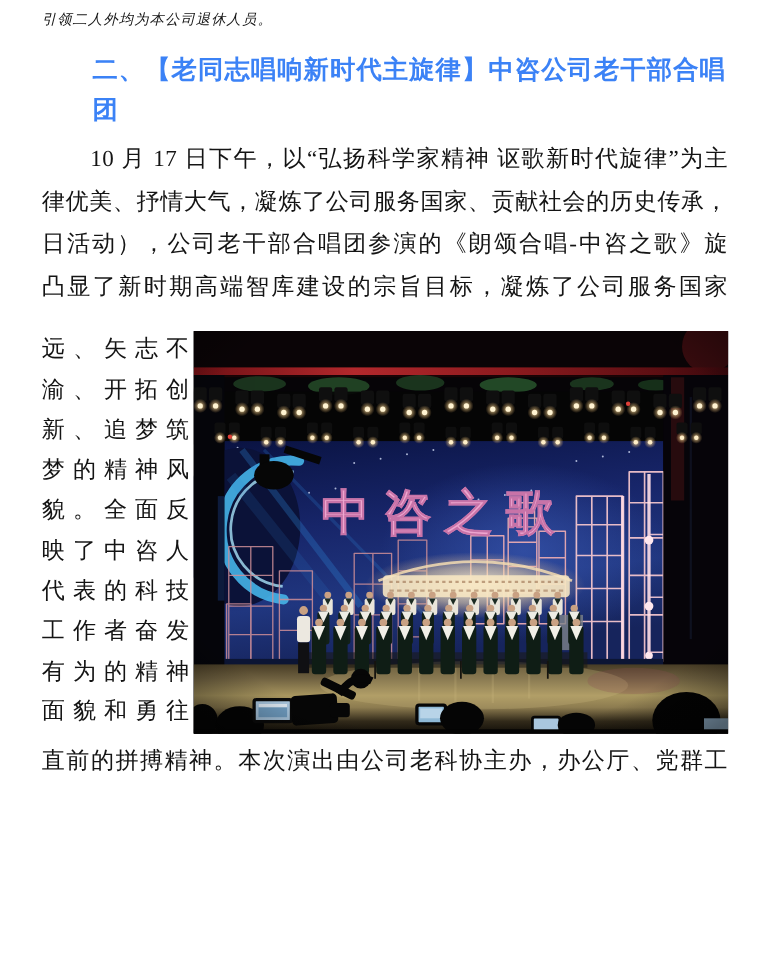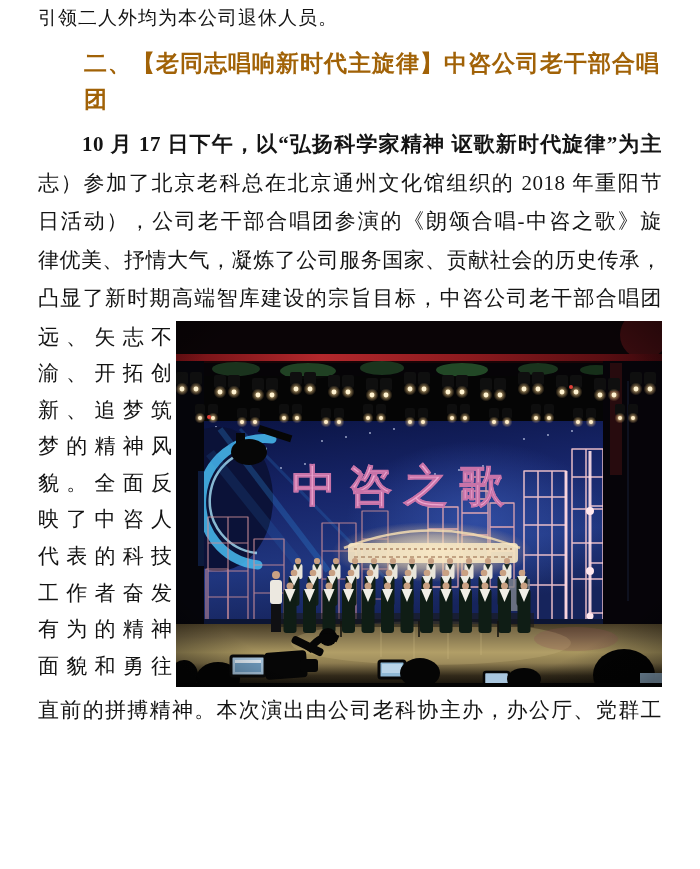--- a/index.html
+++ b/index.html
@@ -3,34 +3,34 @@
 <meta charset="utf-8">
 <style>
   html,body{margin:0;padding:0;background:#ffffff;}
   body{width:700px;height:869px;overflow:hidden;}
   .page{
     box-sizing:border-box;width:700px;height:869px;
     padding:3px 38px 0 38px;
     font-family:"Liberation Serif","DejaVu Serif",serif;
     color:#141414;background:#ffffff;
   }
-  .intro{margin:0;font-size:19px;line-height:30px;letter-spacing:1px;}
+  .intro{margin:0;font-size:13px;line-height:30px;letter-spacing:1px;font-style:italic;}
   .head{
     margin:0;font-family:"Liberation Sans","DejaVu Sans",sans-serif;
-    font-weight:700;font-size:23px;color:#a16207;letter-spacing:1px;
+    font-weight:700;font-size:23px;color:#3b82f6;letter-spacing:1px;
   }
   .h1{margin-top:12px;line-height:36px;padding-left:46px;}
   .h2{margin-top:6px;line-height:36px;}
   .body-lines{margin-top:8px;}
   .bline{
     font-size:21px;line-height:38.5px;letter-spacing:.5px;
     text-align:justify;text-align-last:justify;text-justify:inter-character;
   }
-  .indent{padding-left:44px;font-weight:bold;}
-  .wrap-region{margin-top:1px;}
+  .indent{padding-left:44px;}
+  .wrap-region{margin-top:20px;}
   .photo{
     float:right;width:486px;height:366px;margin:2px 0 0 4px;
     background:#050407;overflow:hidden;
   }
   .photo svg{display:block;}
   .wline{
     font-size:21px;line-height:36.6px;
     text-align:justify;text-align-last:justify;text-justify:inter-character;
   }
   .last{clear:both;margin-top:6px;line-height:40px;}
@@ -39,24 +39,23 @@
 <body>
 
 <div class="page">
 
   <p class="intro">引领二人外均为本公司退休人员。</p>
 
   <h2 class="head h1">二、【老同志唱响新时代主旋律】中咨公司老干部合唱团</h2>
 
   <div class="body-lines">
     <div class="bline indent">10 月 17 日下午，以“弘扬科学家精神 讴歌新时代旋律”为主</div>
-    <div class="bline">志）参加了北京老科总在北京通州文化馆组织的 2018 年重阳节</div>
+    <div class="bline">律优美、抒情大气，凝炼了公司服务国家、贡献社会的历史传承，</div>
     <div class="bline">日活动），公司老干部合唱团参演的《朗颂合唱-中咨之歌》旋</div>
-    <div class="bline">律优美、抒情大气，凝炼了公司服务国家、贡献社会的历史传承，</div>
-    <div class="bline">凸显了新时期高端智库建设的宗旨目标，中咨公司老干部合唱团</div>
+    <div class="bline">凸显了新时期高端智库建设的宗旨目标，凝炼了公司服务国家</div>
   </div>
 
   <div class="wrap-region">
 
     <div class="photo">
       <svg id="photo-svg" viewBox="0 0 486 366" width="486" height="366" xmlns="http://www.w3.org/2000/svg">
         <defs>
           <radialGradient id="glow" cx="50%" cy="50%" r="50%">
             <stop offset="0%" stop-color="#ffefc4" stop-opacity="0.95"></stop>
             <stop offset="45%" stop-color="#f3cf8e" stop-opacity="0.5"></stop>

